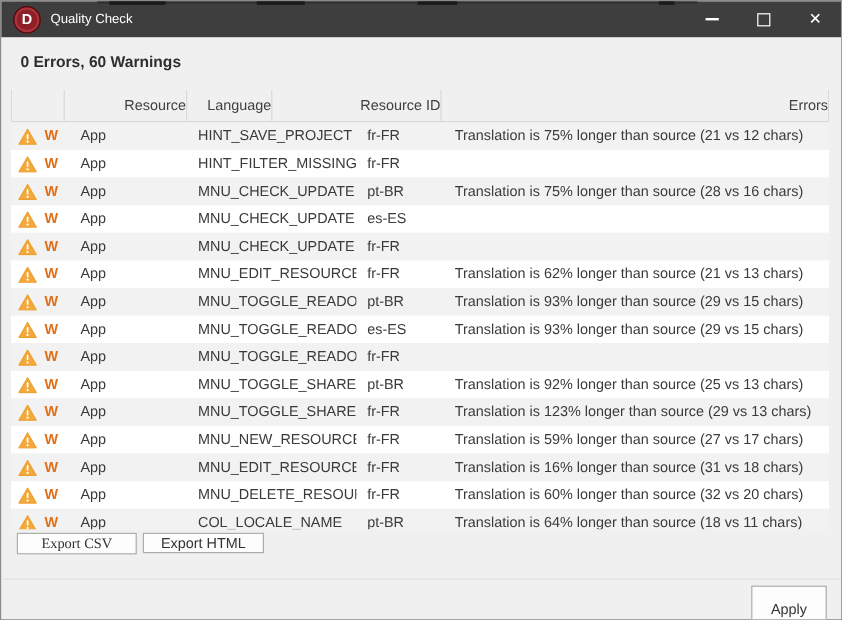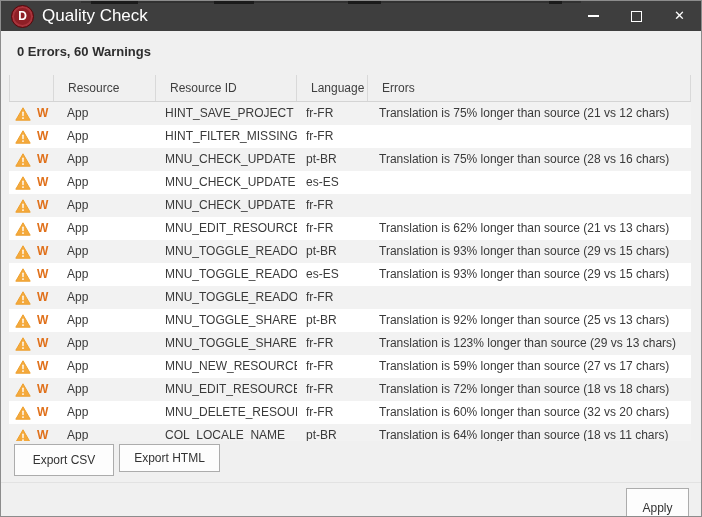--- a/index.html
+++ b/index.html
@@ -8,54 +8,54 @@
   
   .titlebar{position:absolute;left:0;top:0;width:100%;height:30px;background:#3e3e3e;
             display:flex;align-items:center;}
   .backdrop-strip{position:absolute;top:0;left:80px;width:500px;height:2px;background:#313131;}
   .backdrop-frag{position:absolute;top:0;height:3px;background:#1a1a1a;}
   .frag1{left:90px;width:47px;} .frag2{left:213px;width:40px;}
   .frag3{left:347px;width:33px;} .frag4{left:548px;width:13px;}
   .logo{width:21px;height:21px;margin:0 8px 0 10px;border-radius:50%;background:#8e1f26;
         border:1px solid #55080c;box-shadow:inset 0 0 0 2px #a9343c;
         color:#fff;font-weight:bold;font-size:12px;line-height:21px;text-align:center;z-index:2;}
-  .wtitle{color:#ffffff;font-size:17px;z-index:2;}
+  .wtitle{color:#ffffff;font-size:11px;z-index:2;}
   .ctrls{margin-left:auto;display:flex;height:30px;z-index:2;}
   .ctrl{width:43px;height:30px;display:flex;align-items:center;justify-content:center;cursor:default;}
   .glyph-min{width:11px;height:1.5px;background:#fff;display:block;}
   .glyph-max{width:9px;height:9px;border:1.2px solid #fff;display:block;}
   .glyph-close{color:#fff;font-size:13px;line-height:30px;}
   
   .summary{position:absolute;left:16px;top:43px;font-size:13px;font-weight:bold;color:#2e2e2e;}
   
   .table{position:absolute;left:8px;top:74px;width:682px;height:366px;overflow:hidden;font-size:12px;}
   .thead{display:flex;height:27px;line-height:27px;color:#3f3f3f;border-bottom:1px solid #d4d4d4;
          box-sizing:border-box;}
   .th{box-sizing:border-box;border-right:1px solid #d9d9d9;padding-left:14px;overflow:hidden;
-      white-space:nowrap;}
+      white-space:nowrap;text-align:right;}
   .th:first-child{border-left:1px solid #d9d9d9;padding-left:0;}
   .col-icon{width:45px;flex:none;}
   .col-res{width:102px;flex:none;}
   .col-id{width:141px;flex:none;}
   .col-lang{width:71px;flex:none;}
   .col-msg{flex:1;}
   .tr{display:flex;height:23px;line-height:23px;color:#3a3a3a;}
   .tr:nth-child(odd){background:#f2f2f2;}
   .tr:nth-child(even){background:#ffffff;}
   .td{box-sizing:border-box;padding-left:13px;overflow:hidden;white-space:nowrap;}
   .td.col-icon{padding-left:6px;display:flex;align-items:center;}
   .td.col-id,.td.col-lang{padding-left:9px;}
   .td.col-msg{padding-left:11px;}
   .warn-svg{width:16px;height:14px;display:block;}
   .wletter{color:#e0701a;font-weight:bold;font-size:12px;margin-left:6px;}
   
   .btn{position:absolute;box-sizing:border-box;background:#fdfdfd;border:1px solid #acacac;
        font-size:12px;color:#333;text-align:center;font-family:inherit;padding:0;}
-  #btn-export-csv{left:13px;top:443px;width:100px;height:32px;}
-  #btn-export-html{left:118px;top:443px;width:101px;height:28px;}
+  #btn-export-csv{left:13px;top:443px;width:100px;height:18px;font-family:Liberation Serif, serif;}
+  #btn-export-html{left:118px;top:443px;width:101px;height:17px;}
   .footer-line{position:absolute;left:0;top:481px;width:100%;height:1px;background:#e2e2e2;}
   #btn-apply{left:625px;top:487px;width:63px;height:40px;}
 </style>
 </head>
 <body>
 
 <div id="window">
 
   <div class="titlebar">
     <div class="backdrop-strip"></div>
@@ -77,22 +77,22 @@
       </div>
     </div>
   </div>
 
   <div class="summary">0 Errors, 60 Warnings</div>
 
   <div class="table">
     <div class="thead">
       <div class="th col-icon"></div>
       <div class="th col-res">Resource</div>
+      <div class="th col-lang">Language</div>
       <div class="th col-id">Resource ID</div>
-      <div class="th col-lang">Language</div>
       <div class="th col-msg">Errors</div>
     </div>
     <div id="tbody">
     <div class="tr">
       <div class="td col-icon">
         <svg class="warn-svg" viewBox="0 0 16 14">
           <path d="M8 0.8 L15.2 13.2 L0.8 13.2 Z" fill="#f4a93c" stroke="#eda02f" stroke-linejoin="round"></path>
           <rect x="7.3" y="4.6" width="1.4" height="4.6" rx="0.6" fill="#fff"></rect>
           <circle cx="8" cy="11.1" r="0.95" fill="#fff"></circle>
         </svg>
@@ -270,21 +270,21 @@
         <svg class="warn-svg" viewBox="0 0 16 14">
           <path d="M8 0.8 L15.2 13.2 L0.8 13.2 Z" fill="#f4a93c" stroke="#eda02f" stroke-linejoin="round"></path>
           <rect x="7.3" y="4.6" width="1.4" height="4.6" rx="0.6" fill="#fff"></rect>
           <circle cx="8" cy="11.1" r="0.95" fill="#fff"></circle>
         </svg>
         <span class="wletter">W</span>
       </div>
       <div class="td col-res">App</div>
       <div class="td col-id">MNU_EDIT_RESOURCE_IT</div>
       <div class="td col-lang">fr-FR</div>
-      <div class="td col-msg">Translation is 72% longer than source (18 vs 18 chars)</div>
+      <div class="td col-msg">Translation is 16% longer than source (31 vs 18 chars)</div>
     </div>
 
     <div class="tr">
       <div class="td col-icon">
         <svg class="warn-svg" viewBox="0 0 16 14">
           <path d="M8 0.8 L15.2 13.2 L0.8 13.2 Z" fill="#f4a93c" stroke="#eda02f" stroke-linejoin="round"></path>
           <rect x="7.3" y="4.6" width="1.4" height="4.6" rx="0.6" fill="#fff"></rect>
           <circle cx="8" cy="11.1" r="0.95" fill="#fff"></circle>
         </svg>
         <span class="wletter">W</span>

